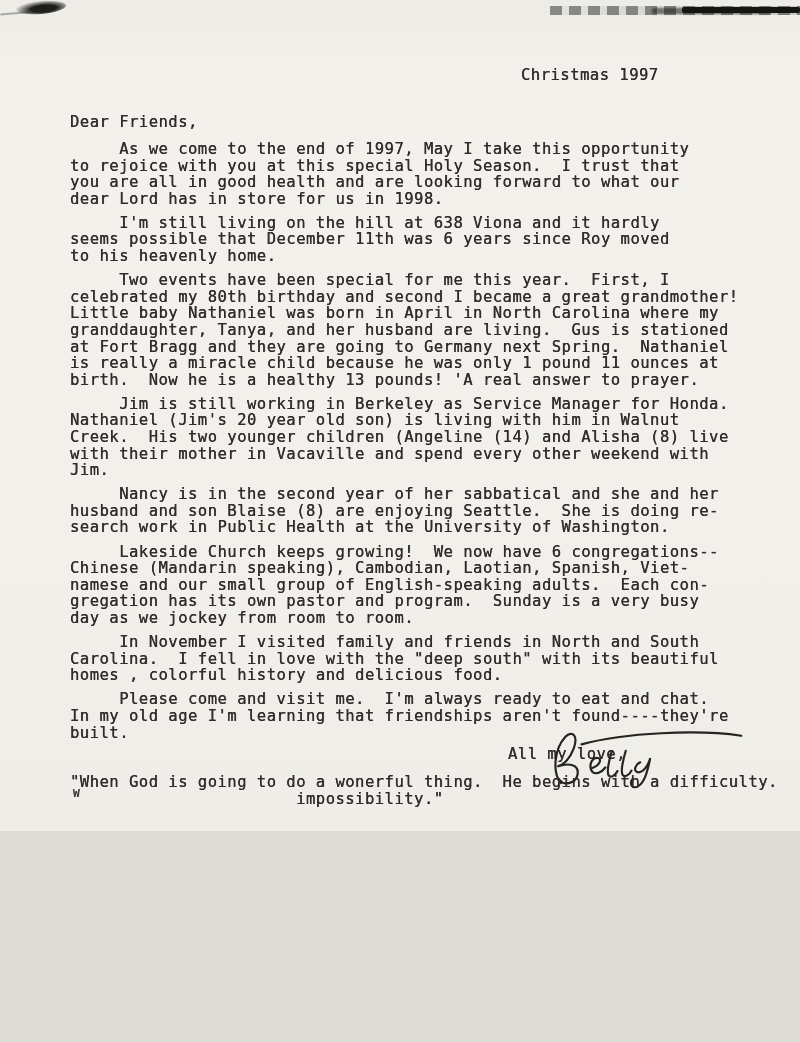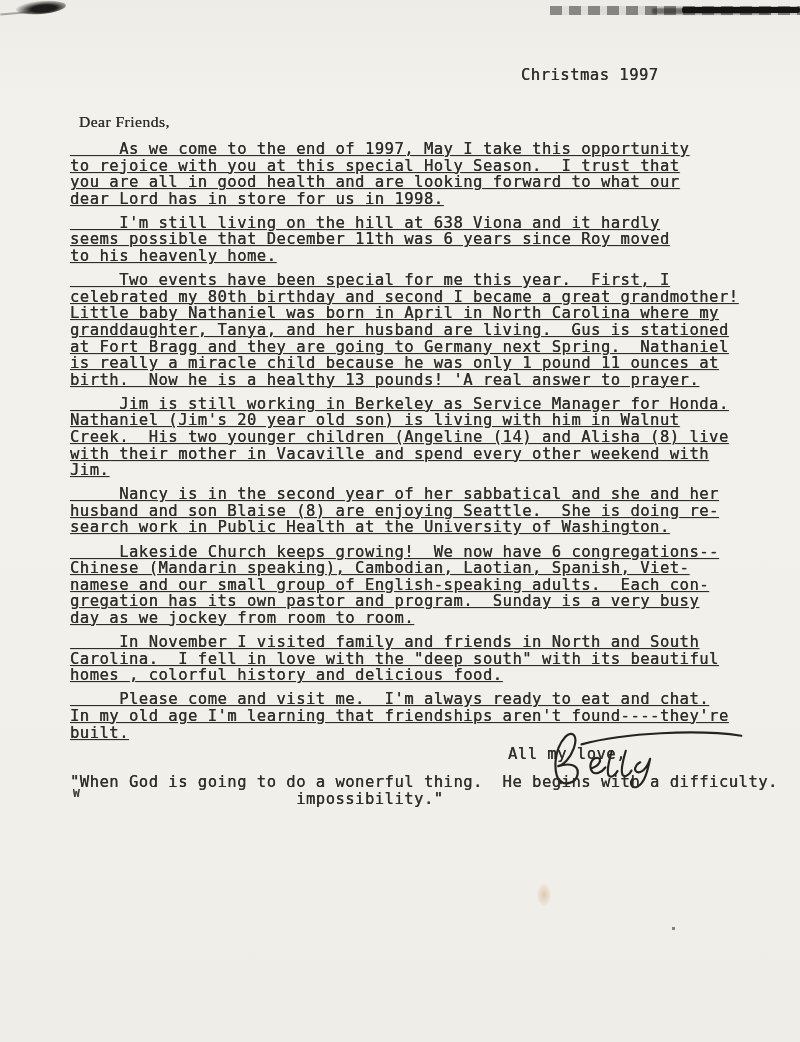--- a/index.html
+++ b/index.html
@@ -4,51 +4,50 @@
 <style>
   html, body {
     margin: 0;
     padding: 0;
     background: #dddbd6;
     font-family: "DejaVu Sans Mono", "Liberation Mono", monospace;
   }
   .page {
     position: relative;
     width: 800px;
-    height: 1042px;
+    height: 831px;
     margin: 0 auto;
     overflow: hidden;
     background: linear-gradient(180deg, #edece7 0%, #f2f1ec 10%, #f1f0ea 65%, #eeede8 100%);
   }
   .typewriter {
     font-family: "DejaVu Sans Mono", "Liberation Mono", monospace;
     font-size: 15.5px;
     letter-spacing: 0.5px;
     color: #2f2c29;
     white-space: pre;
     text-shadow: 0 0 0.5px rgba(47, 44, 41, 0.85), 0.4px 0.4px 0.6px rgba(70, 65, 60, 0.35);
   }
   .date {
     position: absolute;
     left: 521px;
     top: 66px;
   }
   .salutation {
     position: absolute;
-    left: 79px;
+    left: 70px;
     top: 113px;
-    font-family: Liberation Serif, serif;
   }
   .body-block {
     position: absolute;
     left: 70px;
     top: 141px;
     width: 690px;
   }
-  .para { margin: 0 0 7.5px 0; text-decoration: underline; }
+  .para { margin: 0 0 7.5px 0; }
   .line { height: 16.6px; line-height: 16.6px; }
   .closing-row {
     position: absolute;
     left: 508px;
     top: 745px;
   }
   .signature {
     position: absolute;
     left: 548px;
     top: 726px;

